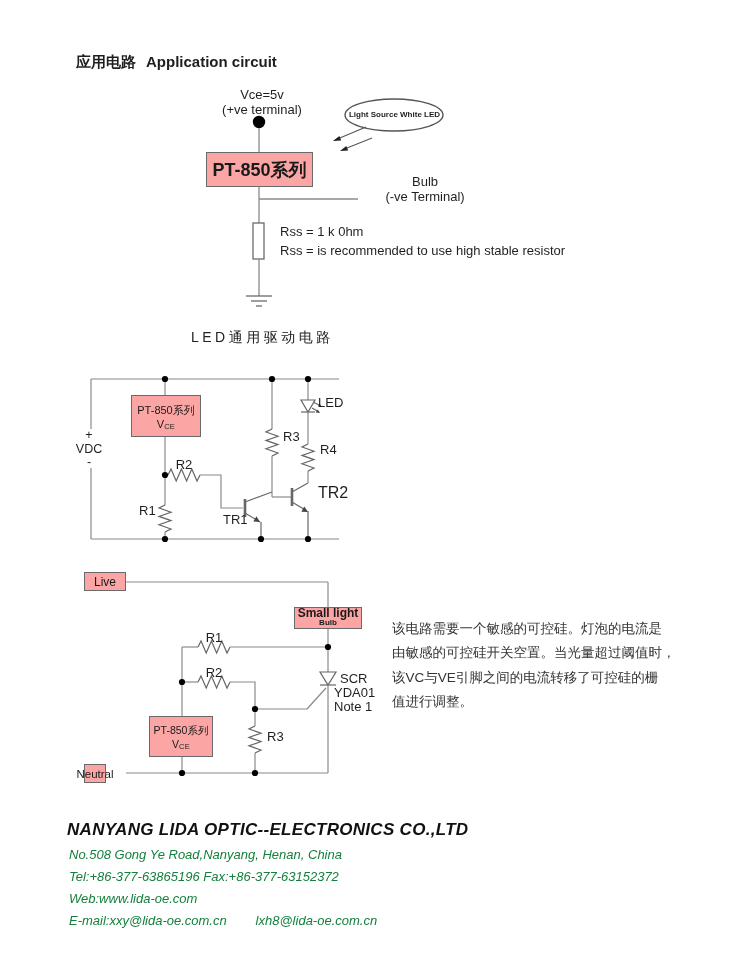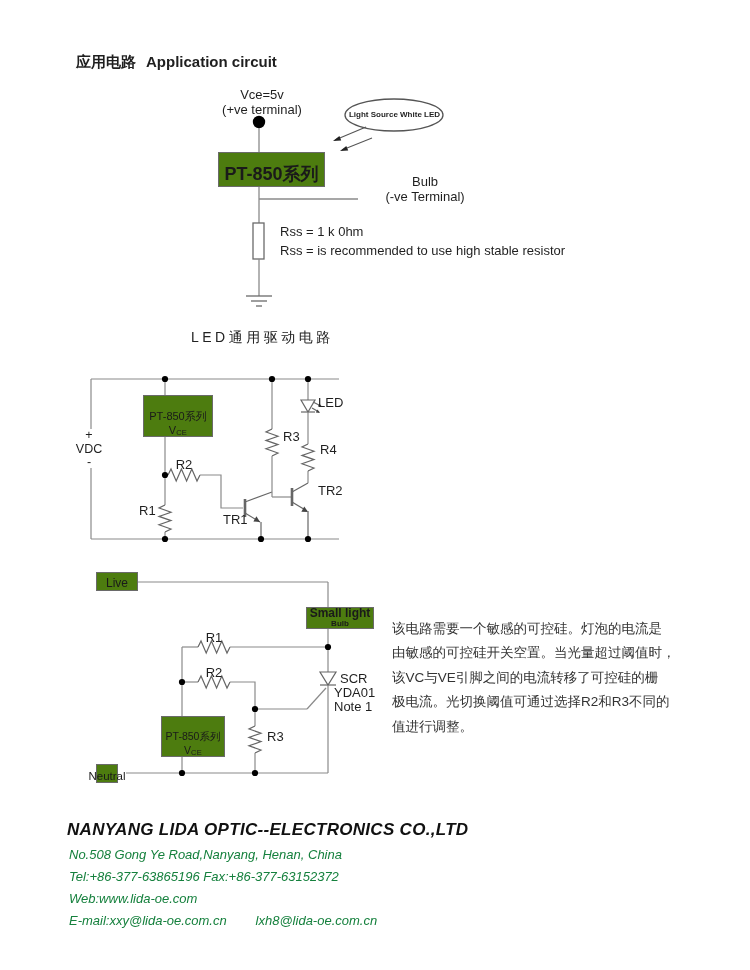--- a/index.html
+++ b/index.html
@@ -1,22 +1,22 @@
 <!DOCTYPE html>
 <html><head>
 <meta charset="utf-8">
 <style>
   html,body{margin:0;padding:0;background:#fff;}
   .page{position:relative;width:750px;height:970px;background:#ffffff;overflow:hidden;
         font-family:"Liberation Sans",sans-serif;color:#1a1a1a;}
   svg{position:absolute;left:0;top:0;}
   .lbl{position:absolute;white-space:nowrap;color:#1f1f1f;line-height:1.15;}
   .ctr{text-align:center;}
-  .box{position:absolute;border:1.4px solid #6a6a6a;background:#4d7c0f;box-sizing:border-box;
-       display:flex;flex-direction:column;align-items:center;justify-content:flex-end;margin-left:12px;}
+  .box{position:absolute;border:1.4px solid #6a6a6a;background:#fca5a5;box-sizing:border-box;
+       display:flex;flex-direction:column;align-items:center;justify-content:center;}
   .title{font-size:15px;font-weight:bold;display:flex;gap:10px;}
   .heading2{font-size:14px;letter-spacing:3.5px;color:#222;}
   .desc{position:absolute;color:#333;font-size:13.5px;}
   .desc div{white-space:nowrap;}
   .footer-co{font-size:17px;font-weight:bold;font-style:italic;letter-spacing:.3px;color:#111;}
   .footer-ln{font-size:13px;font-style:italic;color:#15803d;}
   .sub-ce{font-size:7.5px;position:relative;top:1px;letter-spacing:.3px;}
   .pre{white-space:pre;}
 </style>
 </head>
@@ -160,21 +160,21 @@
   </div>
   <div class="box" style="left:131px;top:395px;width:70px;height:42px;border-width:1.2px;">
     <span style="font-size:11px;">PT-850系列</span>
     <span style="font-size:11px;"><span>V</span><span class="sub-ce">CE</span></span>
   </div>
   <div class="lbl ctr" style="left:170px;top:458px;width:28px;font-size:13px;">R2</div>
   <div class="lbl" style="left:139px;top:504px;font-size:13px;">R1</div>
   <div class="lbl" style="left:283px;top:430px;font-size:13px;">R3</div>
   <div class="lbl" style="left:320px;top:443px;font-size:13px;">R4</div>
   <div class="lbl" style="left:223px;top:513px;font-size:13px;">TR1</div>
-  <div class="lbl" style="left:318px;top:484px;font-size:13px;">TR2</div>
+  <div class="lbl" style="left:318px;top:484px;font-size:16px;">TR2</div>
   <div class="lbl" style="left:318px;top:396px;font-size:13px;">LED</div>
 
   <div class="box" style="left:84px;top:572px;width:42px;height:19px;border-width:1.2px;">
     <span style="font-size:12px;">Live</span>
   </div>
   <div class="box" style="left:294px;top:607px;width:68px;height:22px;border-width:1.2px;">
     <span style="font-size:12px;font-weight:600;line-height:9.5px;">Small light</span>
     <span style="font-size:8px;font-weight:600;line-height:9.5px;">Bulb</span>
   </div>
   <div class="lbl ctr" style="left:200px;top:631px;width:28px;font-size:13px;">R1</div>
@@ -187,21 +187,20 @@
     <span style="font-size:10.5px;">PT-850系列</span>
     <span style="font-size:10.5px;"><span>V</span><span class="sub-ce">CE</span></span>
   </div>
   <div class="box" style="left:84px;top:764px;width:22px;height:19px;border-width:1.2px;">
     <span style="font-size:11.5px;">Neutral</span>
   </div>
   <div class="desc" style="left:392px;top:617px;line-height:24.4px;">
     <div>该电路需要一个敏感的可控硅。灯泡的电流是</div>
     <div>由敏感的可控硅开关空置。当光量超过阈值时，</div>
     <div>该VC与VE引脚之间的电流转移了可控硅的栅</div>
-    <div>极电流。光切换阈值可通过选择R2和R3不同的</div>
     <div>值进行调整。</div>
   </div>
 
   <div class="lbl footer-co" style="left:67px;top:820px;">NANYANG LIDA OPTIC--ELECTRONICS CO.,LTD</div>
   <div class="lbl footer-ln" style="left:69px;top:848px;">No.508 Gong Ye Road,Nanyang, Henan, China</div>
   <div class="lbl footer-ln" style="left:69px;top:870px;">Tel:+86-377-63865196 Fax:+86-377-63152372</div>
   <div class="lbl footer-ln" style="left:69px;top:892px;">Web:www.lida-oe.com</div>
   <div class="lbl footer-ln pre" style="left:69px;top:914px;">E-mail:xxy@lida-oe.com.cn        lxh8@lida-oe.com.cn</div>
 
 </div>

